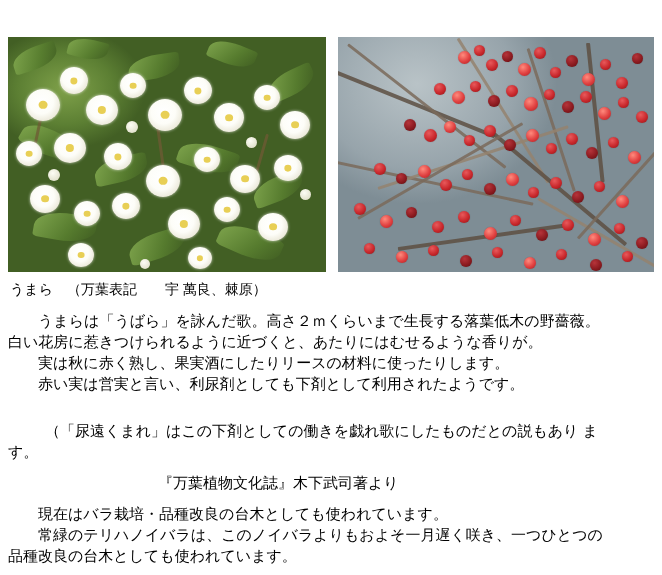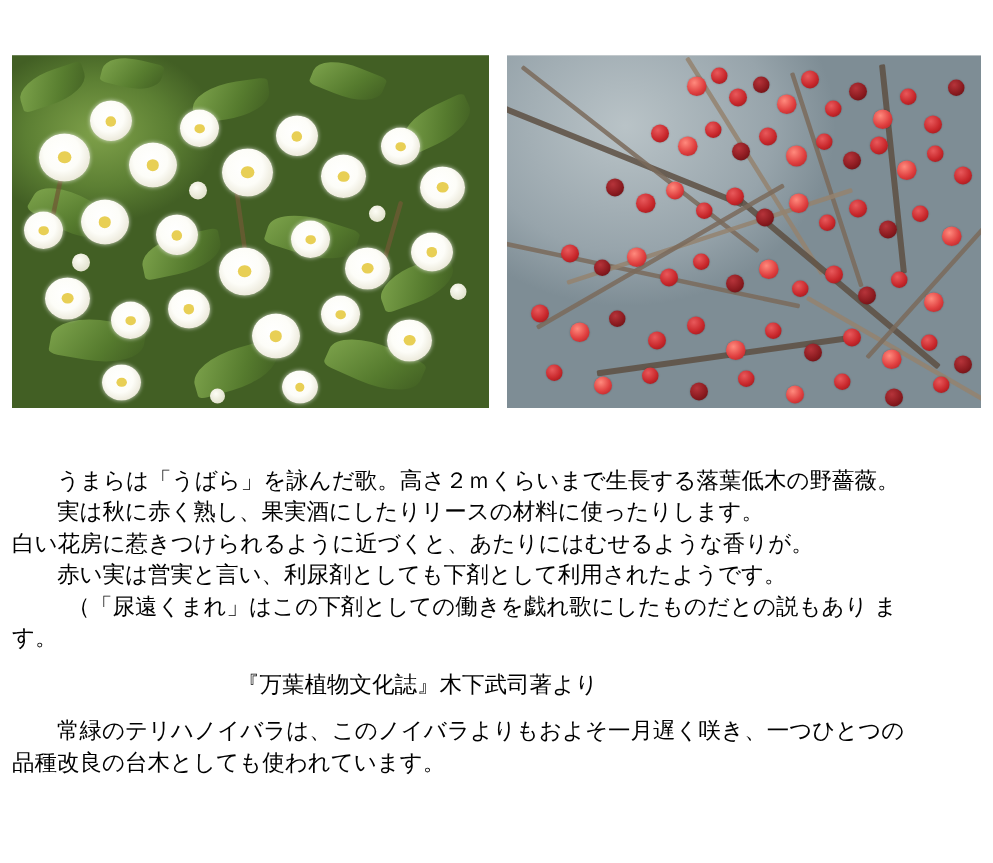--- a/index.html
+++ b/index.html
@@ -152,21 +152,21 @@
     width: 648px;
     font-size: 15px;
     line-height: 21px;
   }
   .para {
     margin: 0;
     white-space: pre-wrap;
     text-indent: 0;
   }
   .p-indent { padding-left: 15px; }
-  .p-indent2 { padding-left: 22px; }
+  .p-indent2 { padding-left: 22px; margin-top: 26px; }
   .source {
     margin: 0;
     padding-left: 150px;
     white-space: pre-wrap;
   }
   .gap { height: 10px; }
 </style>
 </head>
 <body>
 
@@ -311,29 +311,31 @@
       <div class="hip" style="left:154px; top:210px; width:11px; height:11px;"></div>
       <div class="hip bright" style="left:186px; top:220px; width:12px; height:12px;"></div>
       <div class="hip" style="left:218px; top:212px; width:11px; height:11px;"></div>
       <div class="hip dark" style="left:252px; top:222px; width:12px; height:12px;"></div>
       <div class="hip" style="left:284px; top:214px; width:11px; height:11px;"></div>
     </div>
 
   </div>
 
   <div class="caption-row">
+    <div class="cap-left">うまら　（万葉表記　　宇 萬良、棘原）</div>
   </div>
 
   <div class="body">
     <p class="para p-indent">　うまらは「うばら」を詠んだ歌。高さ２ｍくらいまで生長する落葉低木の野薔薇。</p>
+    <p class="para">白い花房に惹きつけられるように近づくと、あたりにはむせるような香りが。</p>
     <p class="para p-indent">　実は秋に赤く熟し、果実酒にしたりリースの材料に使ったりします。</p>
-    <p class="para">白い花房に惹きつけられるように近づくと、あたりにはむせるような香りが。</p>
     <p class="para p-indent">　赤い実は営実と言い、利尿剤としても下剤として利用されたようです。</p>
     <p class="para p-indent2">　（「尿遠くまれ」はこの下剤としての働きを戯れ歌にしたものだとの説もあり ま</p>
     <p class="para">す。</p>
     <div class="gap"></div>
     <p class="source">『万葉植物文化誌』木下武司著より</p>
     <div class="gap"></div>
+    <p class="para p-indent">　現在はバラ栽培・品種改良の台木としても使われています。</p>
     <p class="para p-indent">　常緑のテリハノイバラは、このノイバラよりもおよそ一月遅く咲き、一つひとつの</p>
     <p class="para">品種改良の台木としても使われています。</p>
   </div>
 
 </div>
 
 </body></html>

